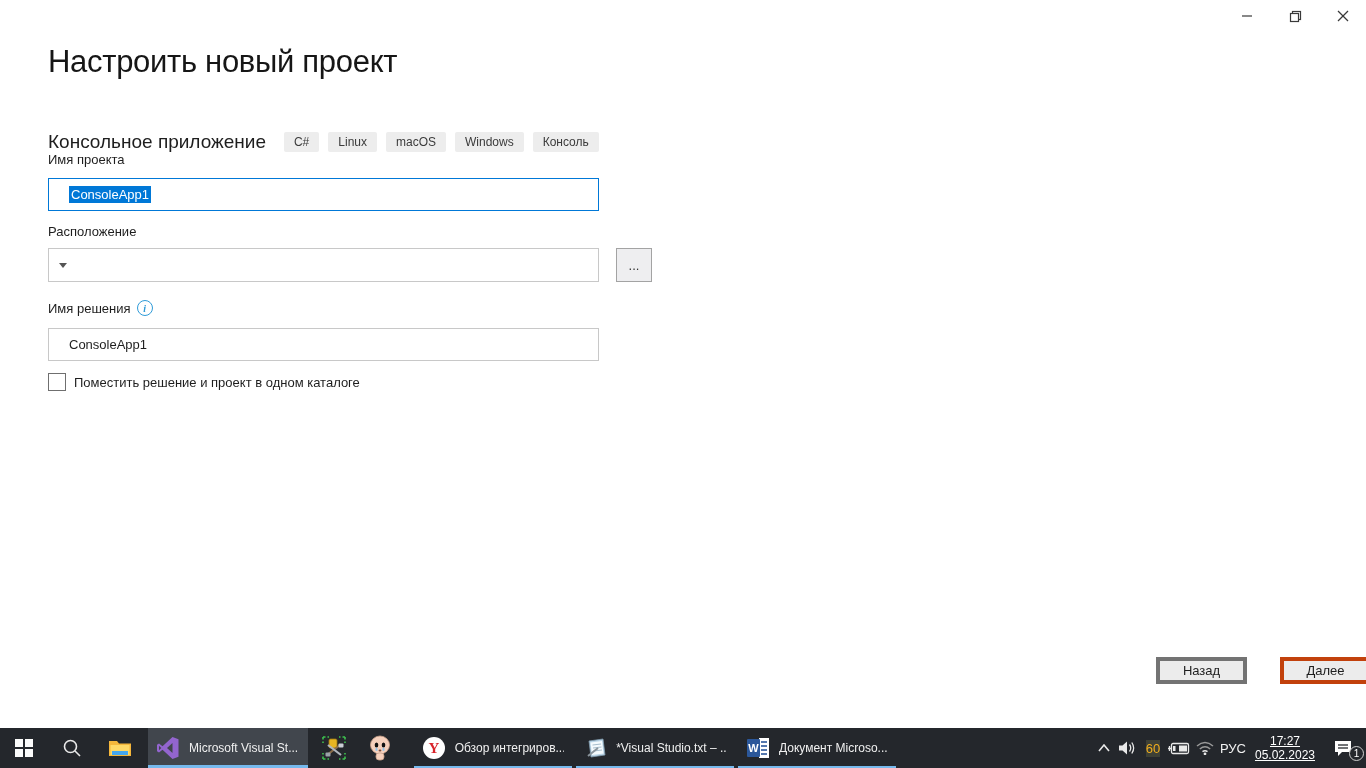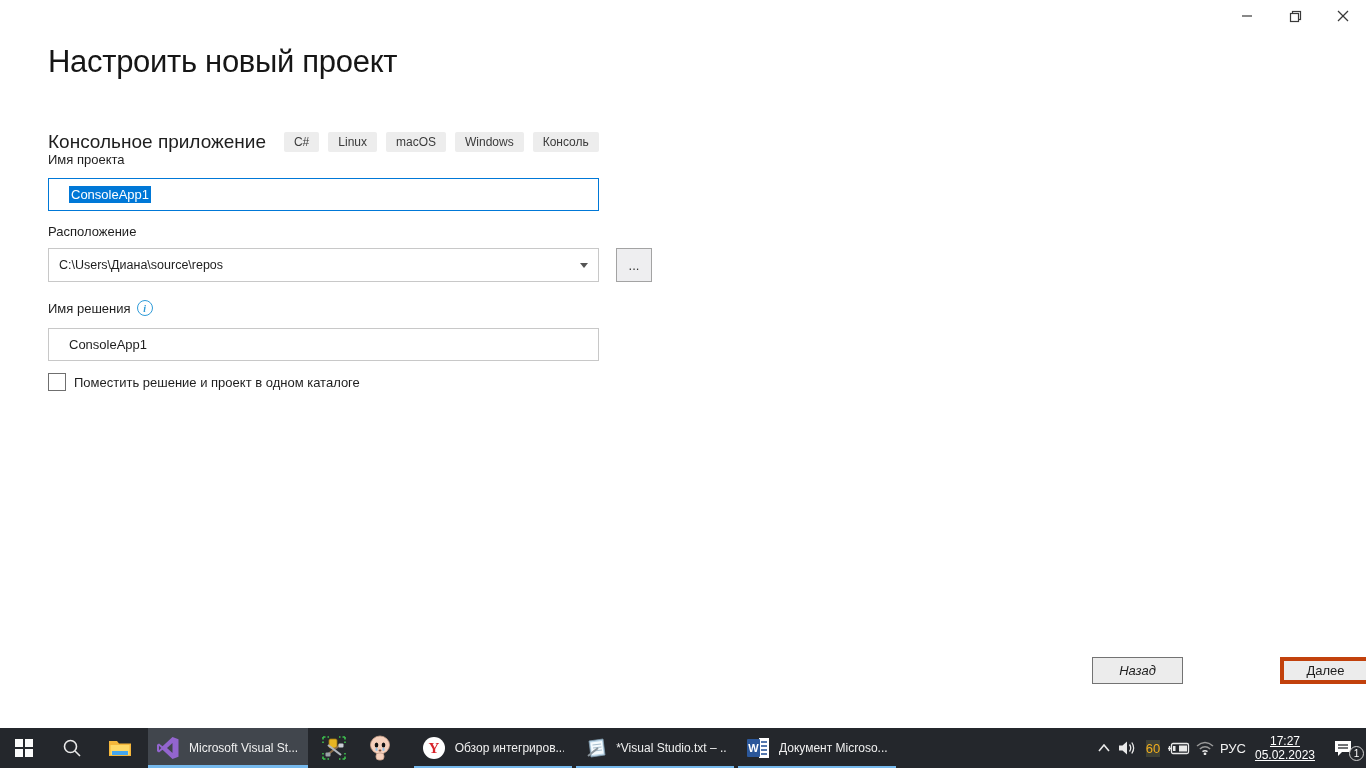--- a/index.html
+++ b/index.html
@@ -34,21 +34,21 @@
   .combo .arrow { width:0; height:0; border-left:4px solid transparent; border-right:4px solid transparent; border-top:5px solid #555; }
   .browse-btn { position:absolute; left:616px; top:248px; width:36px; height:34px; background:#eeeef0; border:1px solid #a3a3a3; font-size:13px; color:#333; display:flex; align-items:center; justify-content:center; cursor:default; }
 
   .info-icon { width:16px; height:16px; border:1.4px solid #2f9bd8; border-radius:50%; color:#2f9bd8; font-size:10px; display:flex; align-items:center; justify-content:center; font-family:"Liberation Serif", serif; font-style:italic; font-weight:bold; }
 
   .checkbox-row { position:absolute; left:48px; top:373px; display:flex; align-items:center; gap:8px; }
   .checkbox { width:18px; height:18px; border:1px solid #6f6f6f; background:#fff; }
   .checkbox-label { font-size:13px; color:#1e1e1e; }
 
   .btn { position:absolute; top:657px; width:91px; height:27px; display:flex; align-items:center; justify-content:center; font-size:13px; color:#1e1e1e; background:#ececec; cursor:default; }
-  .btn-back { left:1092px; border:1px solid #737373;font-style:italic; }
+  .btn-back { left:1156px; border:4px solid #737373; }
   .btn-next { left:1280px; border:4px solid #c2410c; }
 
   
   .taskbar { position:absolute; left:0; top:728px; width:1366px; height:40px; background:#24272c; }
   .tb-btn { position:absolute; top:0; height:40px; display:flex; align-items:center; justify-content:center; cursor:default; }
   .task { position:absolute; top:0; height:40px; display:flex; align-items:center; gap:9px; padding:0 8px; cursor:default; }
   .task .tlabel { font-size:12px; color:#f0f0f0; white-space:nowrap; overflow:hidden; }
   .underline { position:absolute; left:0; bottom:0; width:100%; height:2px; background:var(--underline,#76b9ed); }
   .task.active { background:#41464d; }
   .task.active .underline { height:3px; }
@@ -95,21 +95,20 @@
   </span>
 </div>
 
 <div class="field-label lbl-project">Имя проекта</div>
 <div class="textbox tb-project">
   <span class="sel">ConsoleApp1</span>
 </div>
 
 <div class="field-label lbl-location">Расположение</div>
 <div class="combo">
-  <span class="value">C:\Users\Диана\source\repos</span>
   <span class="arrow"></span>
 </div>
 <div class="browse-btn">...</div>
 
 <div class="lbl-solution-row">
   <span>Имя решения</span>
   <span class="info-icon">i</span>
 </div>
 <div class="textbox tb-solution">
   <span>ConsoleApp1</span>

